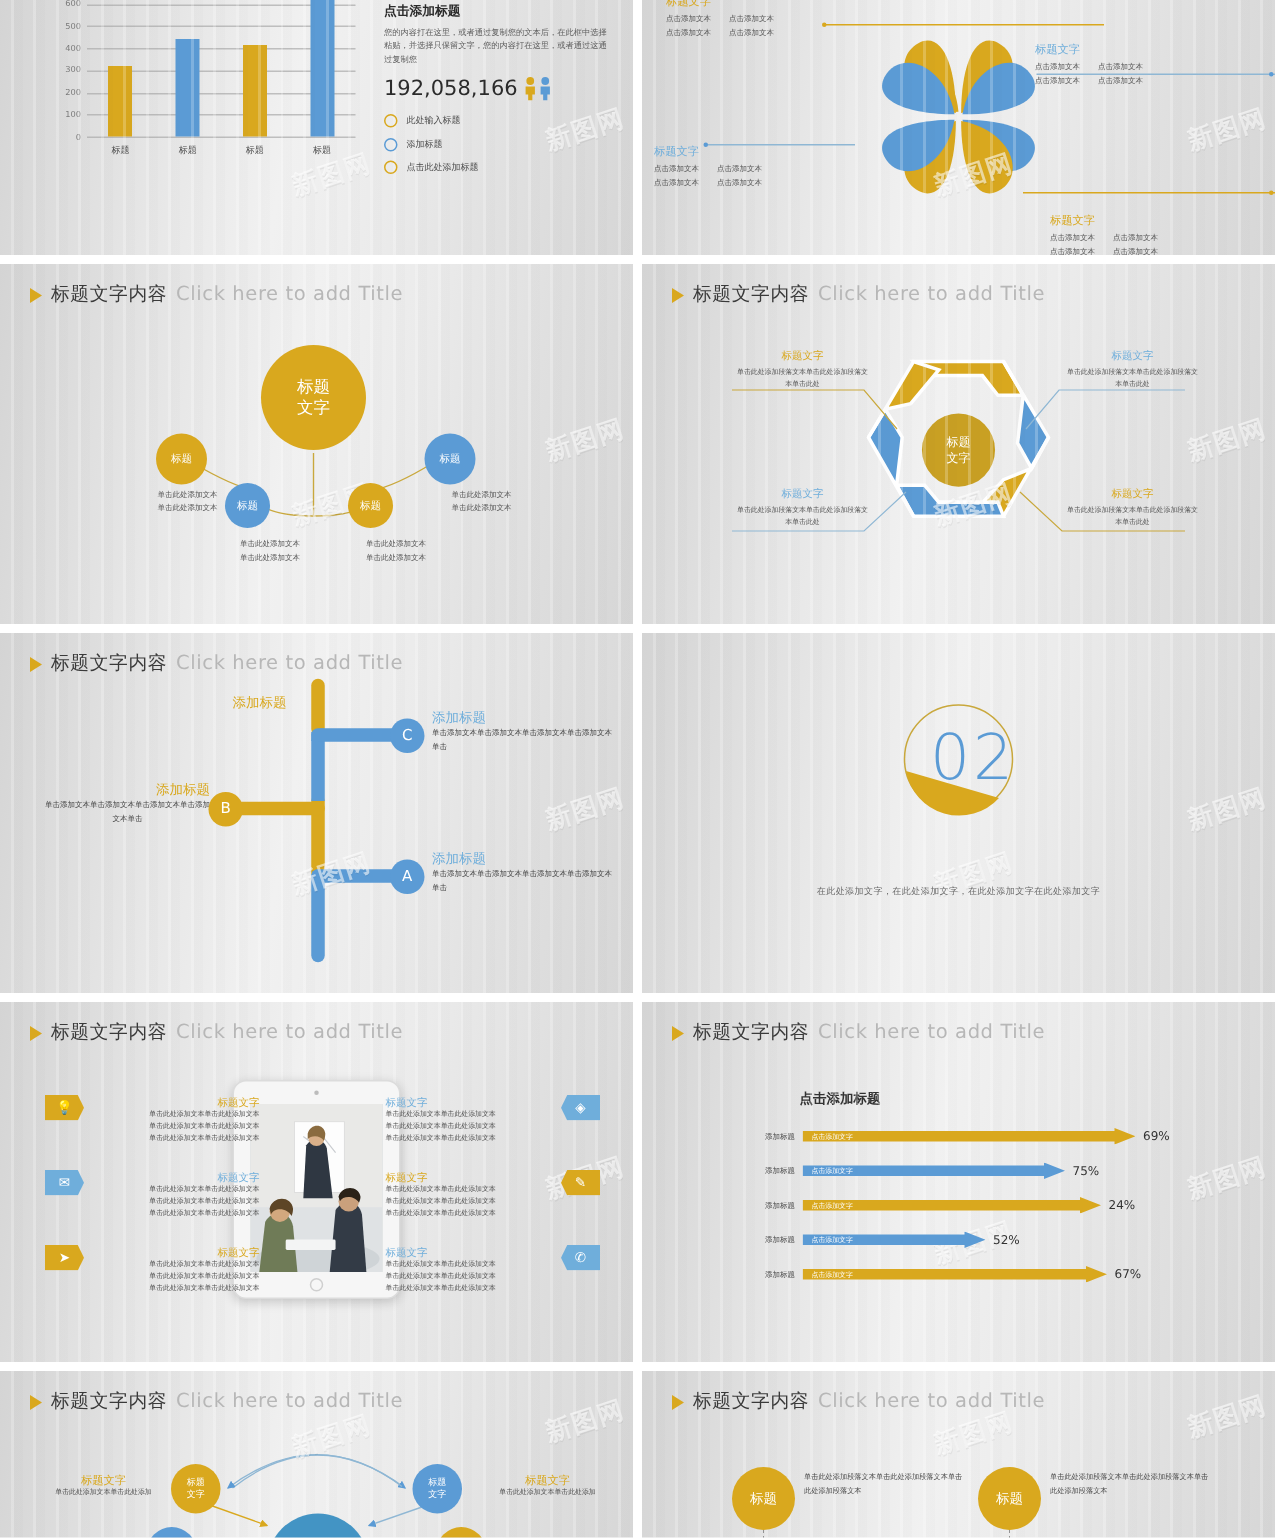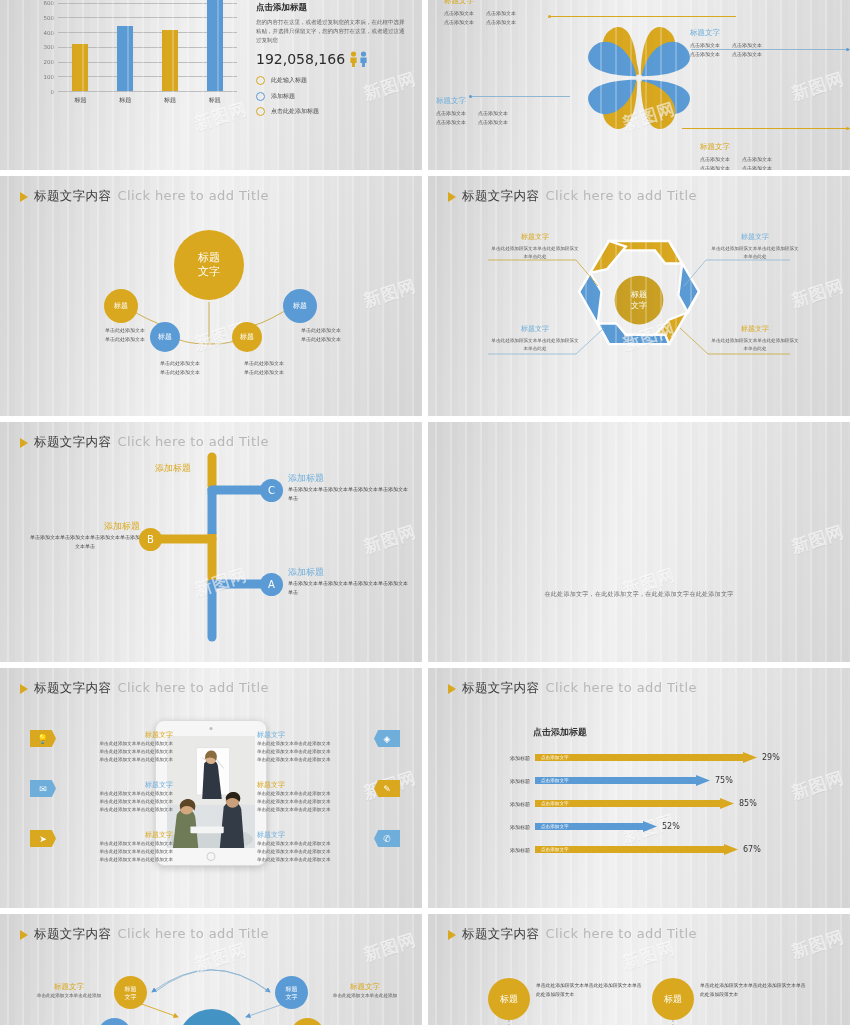--- a/index.html
+++ b/index.html
@@ -391,20 +391,29 @@
     </div>
     <div style="position:absolute;left:288px;top:144px;width:120px;z-index:4;">
       <div class="tr-h blue">添加标题</div>
       <div class="tr-b">单击添加文本单击添加文本单击添加文本单击添加文本单击</div>
     </div>
   </div>
 
   <div class="slide">
     <div class="wm a">新图网</div>
     <div class="wm b">新图网</div>
+    <div style="position:absolute;left:0;right:0;top:44px;display:flex;justify-content:center;z-index:4;">
+      <div style="position:relative;width:90px;height:84px;">
+        <svg width="90" height="84" viewBox="0 0 90 84" style="position:absolute;inset:0;">
+          <circle cx="45" cy="40" r="36" fill="none" stroke="#C9A83C" stroke-width="1"></circle>
+          <path d="M10 48 A36 36 0 0 0 72 66 Z" fill="#D9A81E"></path>
+        </svg>
+        <div class="sec-num" style="position:absolute;left:26px;top:14px;">02</div>
+      </div>
+    </div>
     <div class="sec-s" style="position:absolute;left:0;right:0;top:168px;text-align:center;z-index:4;">在此处添加文字，在此处添加文字，在此处添加文字在此处添加文字</div>
   </div>
 
   <div class="slide">
     <div class="shead">
       <div class="tri"></div>
       <div class="cn">标题文字内容</div>
       <div class="en">Click here to add Title</div>
     </div>
     <div class="wm a">新图网</div>
@@ -506,35 +515,35 @@
     </div>
     <div class="wm a">新图网</div>
     <div class="wm b">新图网</div>
     <div class="a-title">点击添加标题</div>
     <div id="s8rows">
         <div class="a-row" style="left: 70px; top: 84px;">
           <div class="a-lab">添加标题</div>
           <div class="arrow" style="width:222px;background:#D9A81E;clip-path:polygon(0 18%,93.69369369369369% 18%,93.69369369369369% 0,100% 50%,93.69369369369369% 100%,93.69369369369369% 82%,0 82%);">
             <span>点击添加文字</span>
           </div>
-          <div class="a-pct">29%</div>
+          <div class="a-pct">69%</div>
         </div>
         <div class="a-row" style="left: 70px; top: 107px;">
           <div class="a-lab">添加标题</div>
           <div class="arrow" style="width:175px;background:#5B9BD5;clip-path:polygon(0 18%,92% 18%,92% 0,100% 50%,92% 100%,92% 82%,0 82%);">
             <span>点击添加文字</span>
           </div>
           <div class="a-pct">75%</div>
         </div>
         <div class="a-row" style="left: 70px; top: 130px;">
           <div class="a-lab">添加标题</div>
           <div class="arrow" style="width:199px;background:#D9A81E;clip-path:polygon(0 18%,92.96482412060301% 18%,92.96482412060301% 0,100% 50%,92.96482412060301% 100%,92.96482412060301% 82%,0 82%);">
             <span>点击添加文字</span>
           </div>
-          <div class="a-pct">85%</div>
+          <div class="a-pct">24%</div>
         </div>
         <div class="a-row" style="left: 70px; top: 153px;">
           <div class="a-lab">添加标题</div>
           <div class="arrow" style="width:122px;background:#5B9BD5;clip-path:polygon(0 18%,88.52459016393442% 18%,88.52459016393442% 0,100% 50%,88.52459016393442% 100%,88.52459016393442% 82%,0 82%);">
             <span>点击添加文字</span>
           </div>
           <div class="a-pct">52%</div>
         </div>
         <div class="a-row" style="left: 70px; top: 176px;">
           <div class="a-lab">添加标题</div>

